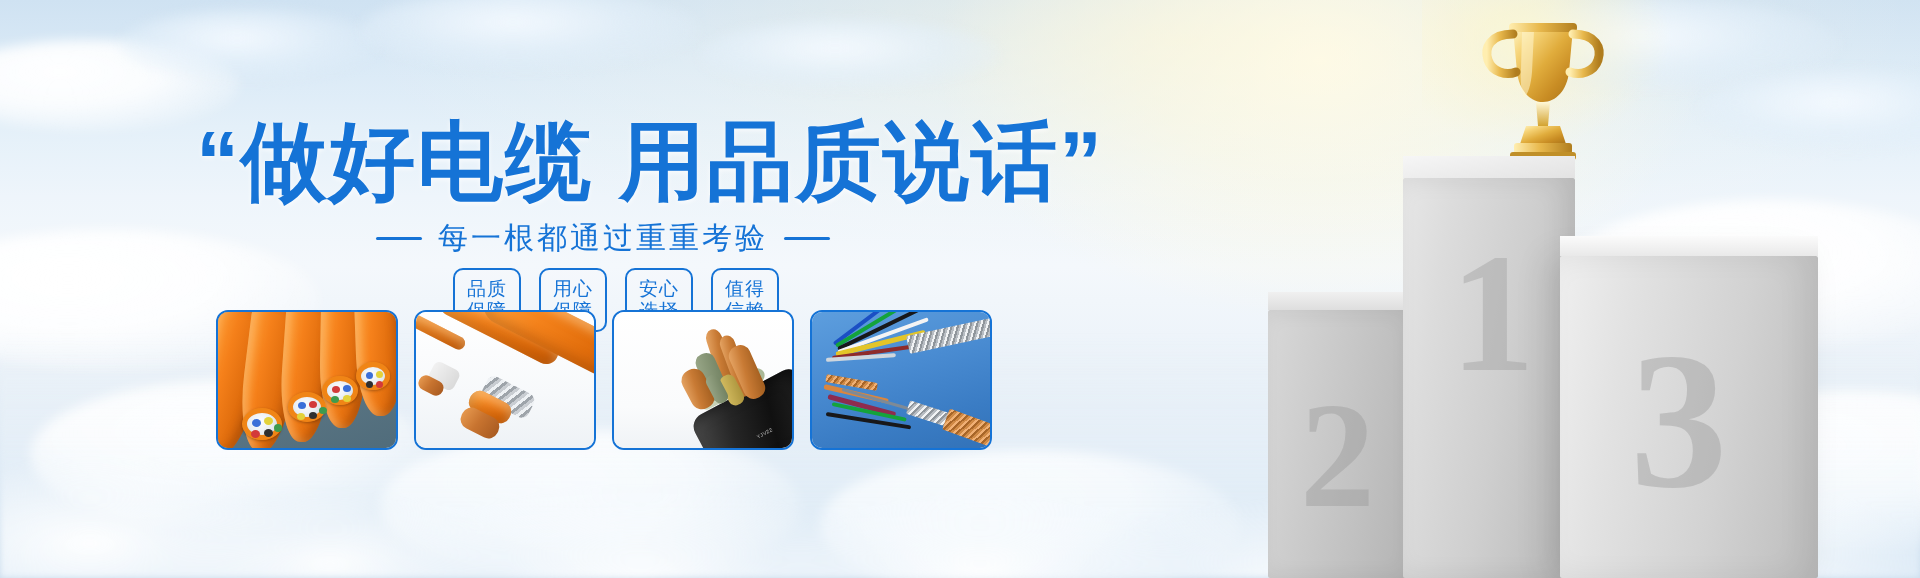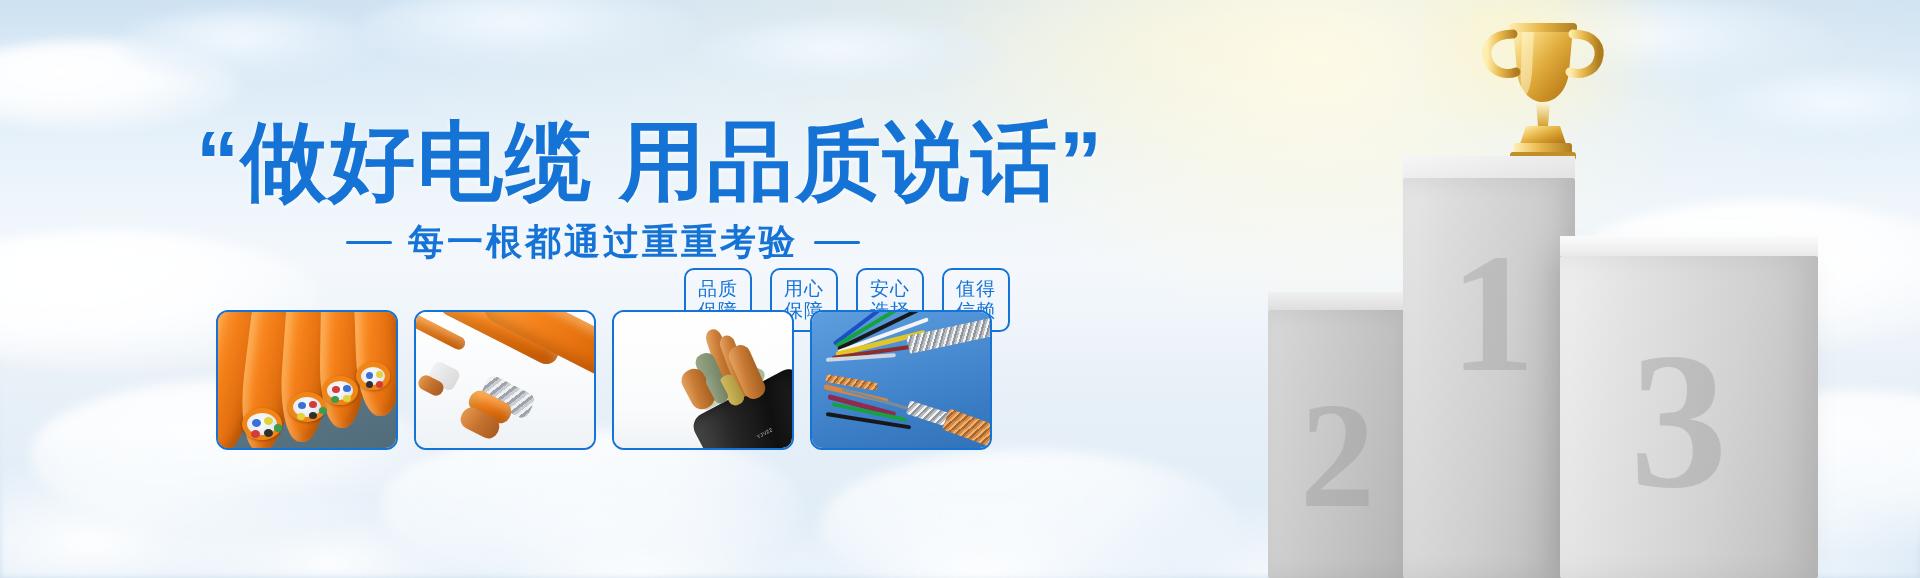--- a/index.html
+++ b/index.html
@@ -139,28 +139,28 @@
     margin-top:43px;
   }
 
   .subtitle-row {
     position:absolute; left:196px; top:218px;
     width:814px;
     display:flex; align-items:center; justify-content:center; gap:16px;
   }
   .rule { height:3px; width:46px; background:#1573d6; flex:none; border-radius:2px; }
   .subtitle {
-    font-size:36px; color:#1573d6; font-weight:700;
+    font-size:30px; color:#1573d6; font-weight:400;
     letter-spacing:3px; white-space:nowrap;
   }
 
   .badges {
-    position:absolute; left:196px; top:268px;
+    position:absolute; left:209px; top:268px;
     width:814px;
-    display:flex; align-items:center; justify-content:flex-end; gap:18px;
+    display:flex; align-items:center; justify-content:center; gap:18px;
   }
   .badge {
     width:68px; height:64px;
     border:2px solid #1573d6;
     border-radius:10px;
     display:flex; flex-direction:column; align-items:center; justify-content:center;
     color:#1573d6;
     font-size:19px; font-weight:500;
     line-height:1.16;
     letter-spacing:1px;

